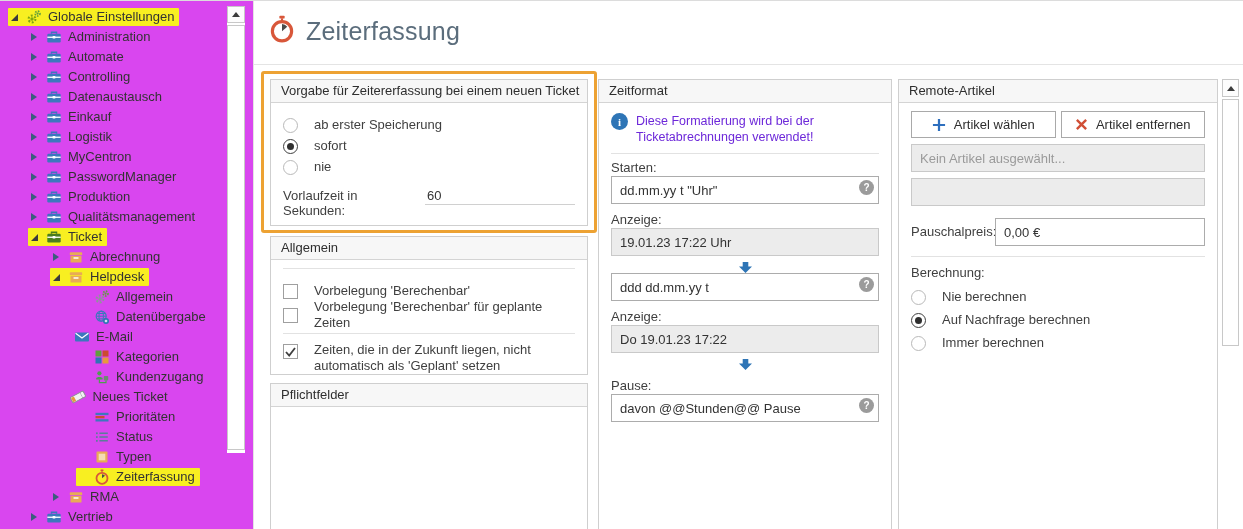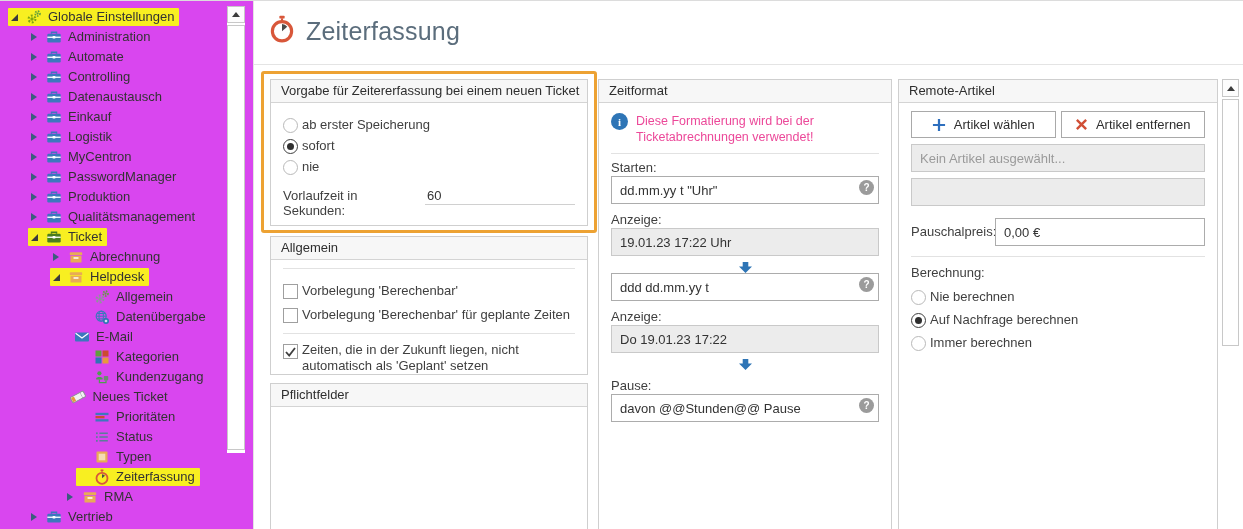--- a/index.html
+++ b/index.html
@@ -42,37 +42,37 @@
   .gbox-body { padding:0 12px; }
   .sep { height:1px; background:#e2e2e2; }
 
   
   .opt-row { display:flex; align-items:center; height:16px; cursor:default; }
   .radio { width:15px; height:15px; border-radius:50%; border:1px solid #b9b9b9; background:#fff; flex:none; display:flex; align-items:center; justify-content:center; }
   .radio.sel { border-color:#3f3f3f; }
   .radio .dot { width:7px; height:7px; border-radius:50%; background:#2f2f2f; display:none; }
   .radio.sel .dot { display:block; }
   .cbx { width:15px; height:15px; border:1px solid #9f9f9f; background:#fff; flex:none; display:flex; align-items:center; justify-content:center; }
-  .opt-label { margin-left:4px; font-size:13px; color:#3f3f3f; line-height:16px; }
+  .opt-label { margin-left:16px; font-size:13px; color:#3f3f3f; line-height:16px; }
   .opt-row.multiline { height:auto; align-items:flex-start; }
   .opt-row.multiline .cbx { margin-top:2px; }
 
   .inline-field { display:flex; align-items:center; }
   .uline-input { border:none; border-bottom:1px solid #d0d0d0; width:150px; font:13px "Liberation Sans",sans-serif; color:#333; margin-left:6px; padding:1px 2px; background:#fff; outline:none; }
 
   
   .fld-label { font-size:13px; color:#3f3f3f; height:16px; }
   .tbwrap { position:relative; }
   .tb { width:100%; height:28px; border:1px solid #acacac; font:13px "Liberation Sans",sans-serif; padding:0 24px 0 8px; color:#333; background:#fff; }
   .tb.dis { background:#ececec; border-color:#c9c9c9; padding-right:8px; }
   .tb.ghost { color:#9a9a9a; }
   .qicon { position:absolute; right:5px; top:4px; width:15px; height:15px; border-radius:50%; background:#9b9b9b; color:#fff; font-size:10px; font-weight:bold; display:flex; align-items:center; justify-content:center; }
   .iicon { width:17px; height:17px; border-radius:50%; background:#2e75b6; color:#fff; font-size:11px; font-weight:bold; font-family:"Liberation Serif",serif; display:flex; align-items:center; justify-content:center; flex:none; }
   .info-row { display:flex; gap:8px; align-items:flex-start; }
-  .info-text { font-size:12.5px; color:#ec4899; line-height:16px; }
+  .info-text { font-size:12.5px; color:#6d28d9; line-height:16px; }
   .arrow-row { display:flex; justify-content:center; }
 
   
   .btn-row { display:flex; gap:5px; }
   .btn { flex:1; height:27px; border:1px solid #a9a9a9; background:#fff; display:flex; align-items:center; justify-content:center; gap:8px; font-size:13px; color:#2e2e2e; cursor:default; }
   .pausch-row { display:flex; align-items:center; }
   .pausch-row .fld-label { width:84px; flex:none; }
   .pausch-row .tbwrap { flex:1; }
   .pausch-row .tb { padding-right:8px; }
 
@@ -477,21 +477,21 @@
               <svg width="16" height="16" viewBox="0 0 16 16">
                 <rect x="6.5" y="0.4" width="3" height="1.6" rx="0.5" fill="#d8573a"></rect>
                 <rect x="7.4" y="1.9" width="1.2" height="1.5" fill="#d8573a"></rect>
                 <circle cx="8" cy="9.3" r="5.5" fill="none" stroke="#d8573a" stroke-width="1.8"></circle>
                 <path d="M8 9.3V5.2a4.1 4.1 0 0 1 3 1.5z" fill="#4a4a4a"></path>
               </svg>
             </span>
             <span class="tlabel">Zeiterfassung</span>
           </span>
         </div>
-        <div class="trow" style="padding-left: 50px; margin-left: 14px;">
+        <div class="trow" style="padding-left: 50px;">
           <span class="hlwrap">
             <span class="arrowslot">
               <svg width="8" height="10" viewBox="0 0 8 10">
                 <path d="M1 1l6 4-6 4z" fill="#3a5c7d"></path>
               </svg>
             </span>
             <span class="ticon">
               <svg width="16" height="16" viewBox="0 0 16 16">
                 <rect x="1.8" y="3.2" width="12.4" height="3" rx="0.7" fill="#e8ab57"></rect>
                 <rect x="2.5" y="7" width="11" height="6.4" rx="0.5" fill="#e8ab57"></rect>

